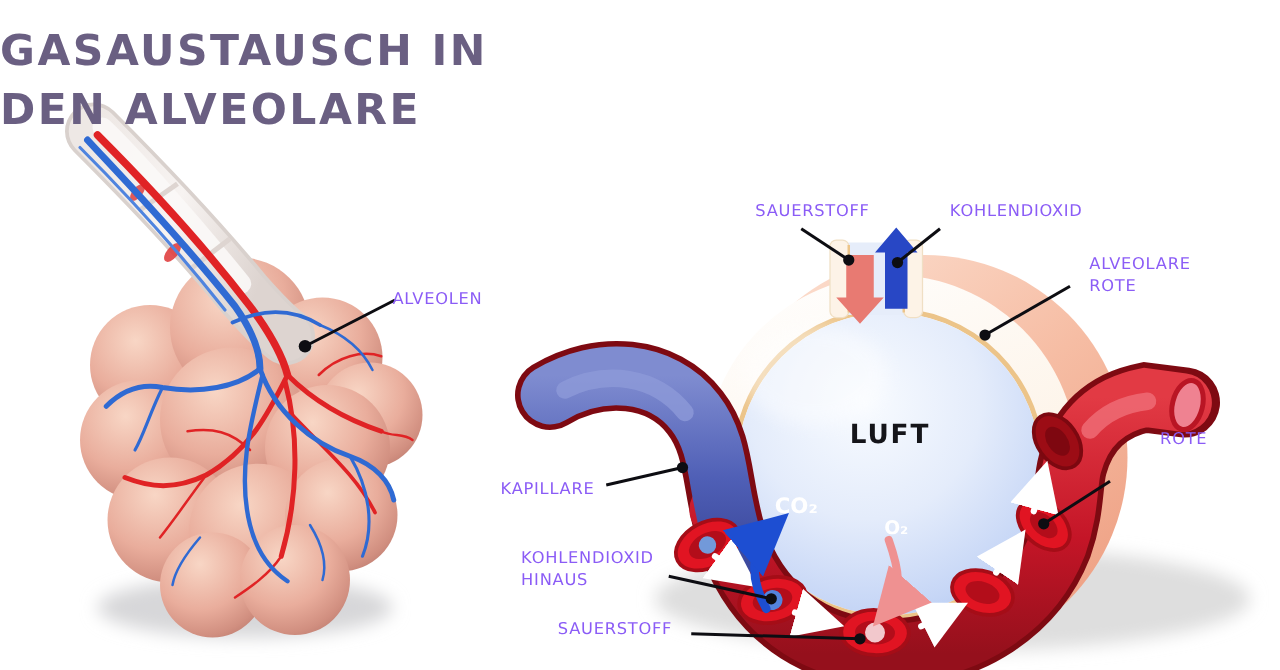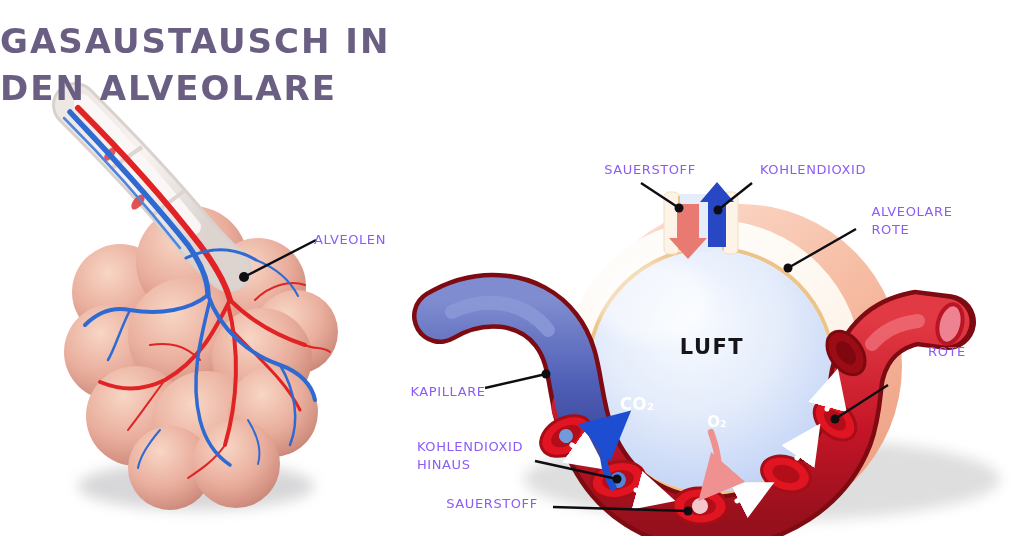--- a/index.html
+++ b/index.html
@@ -243,21 +243,21 @@
 
 <div class="diagram-label" style="left:813px;top:161px;">KOHLENDIOXID</div>
 
 <div class="diagram-label" style="left:912px;top:203px;">
   <div>ALVEOLARE</div>
   <div>ROTE</div>
 </div>
 
 <div class="diagram-label" style="left:350px;top:231px;">ALVEOLEN</div>
 
-<div class="diagram-label" style="left:448px;top:383px;">KAPILLARE</div>
+<div class="diagram-label" style="left:438px;top:383px;">KAPILLARE</div>
 
 <div class="diagram-label" style="left:947px;top:343px;">
   <div>ROTE</div>
 </div>
 
 <div class="diagram-label" style="left:470px;top:438px;">
   <div>KOHLENDIOXID</div>
   <div>HINAUS</div>
 </div>
 

